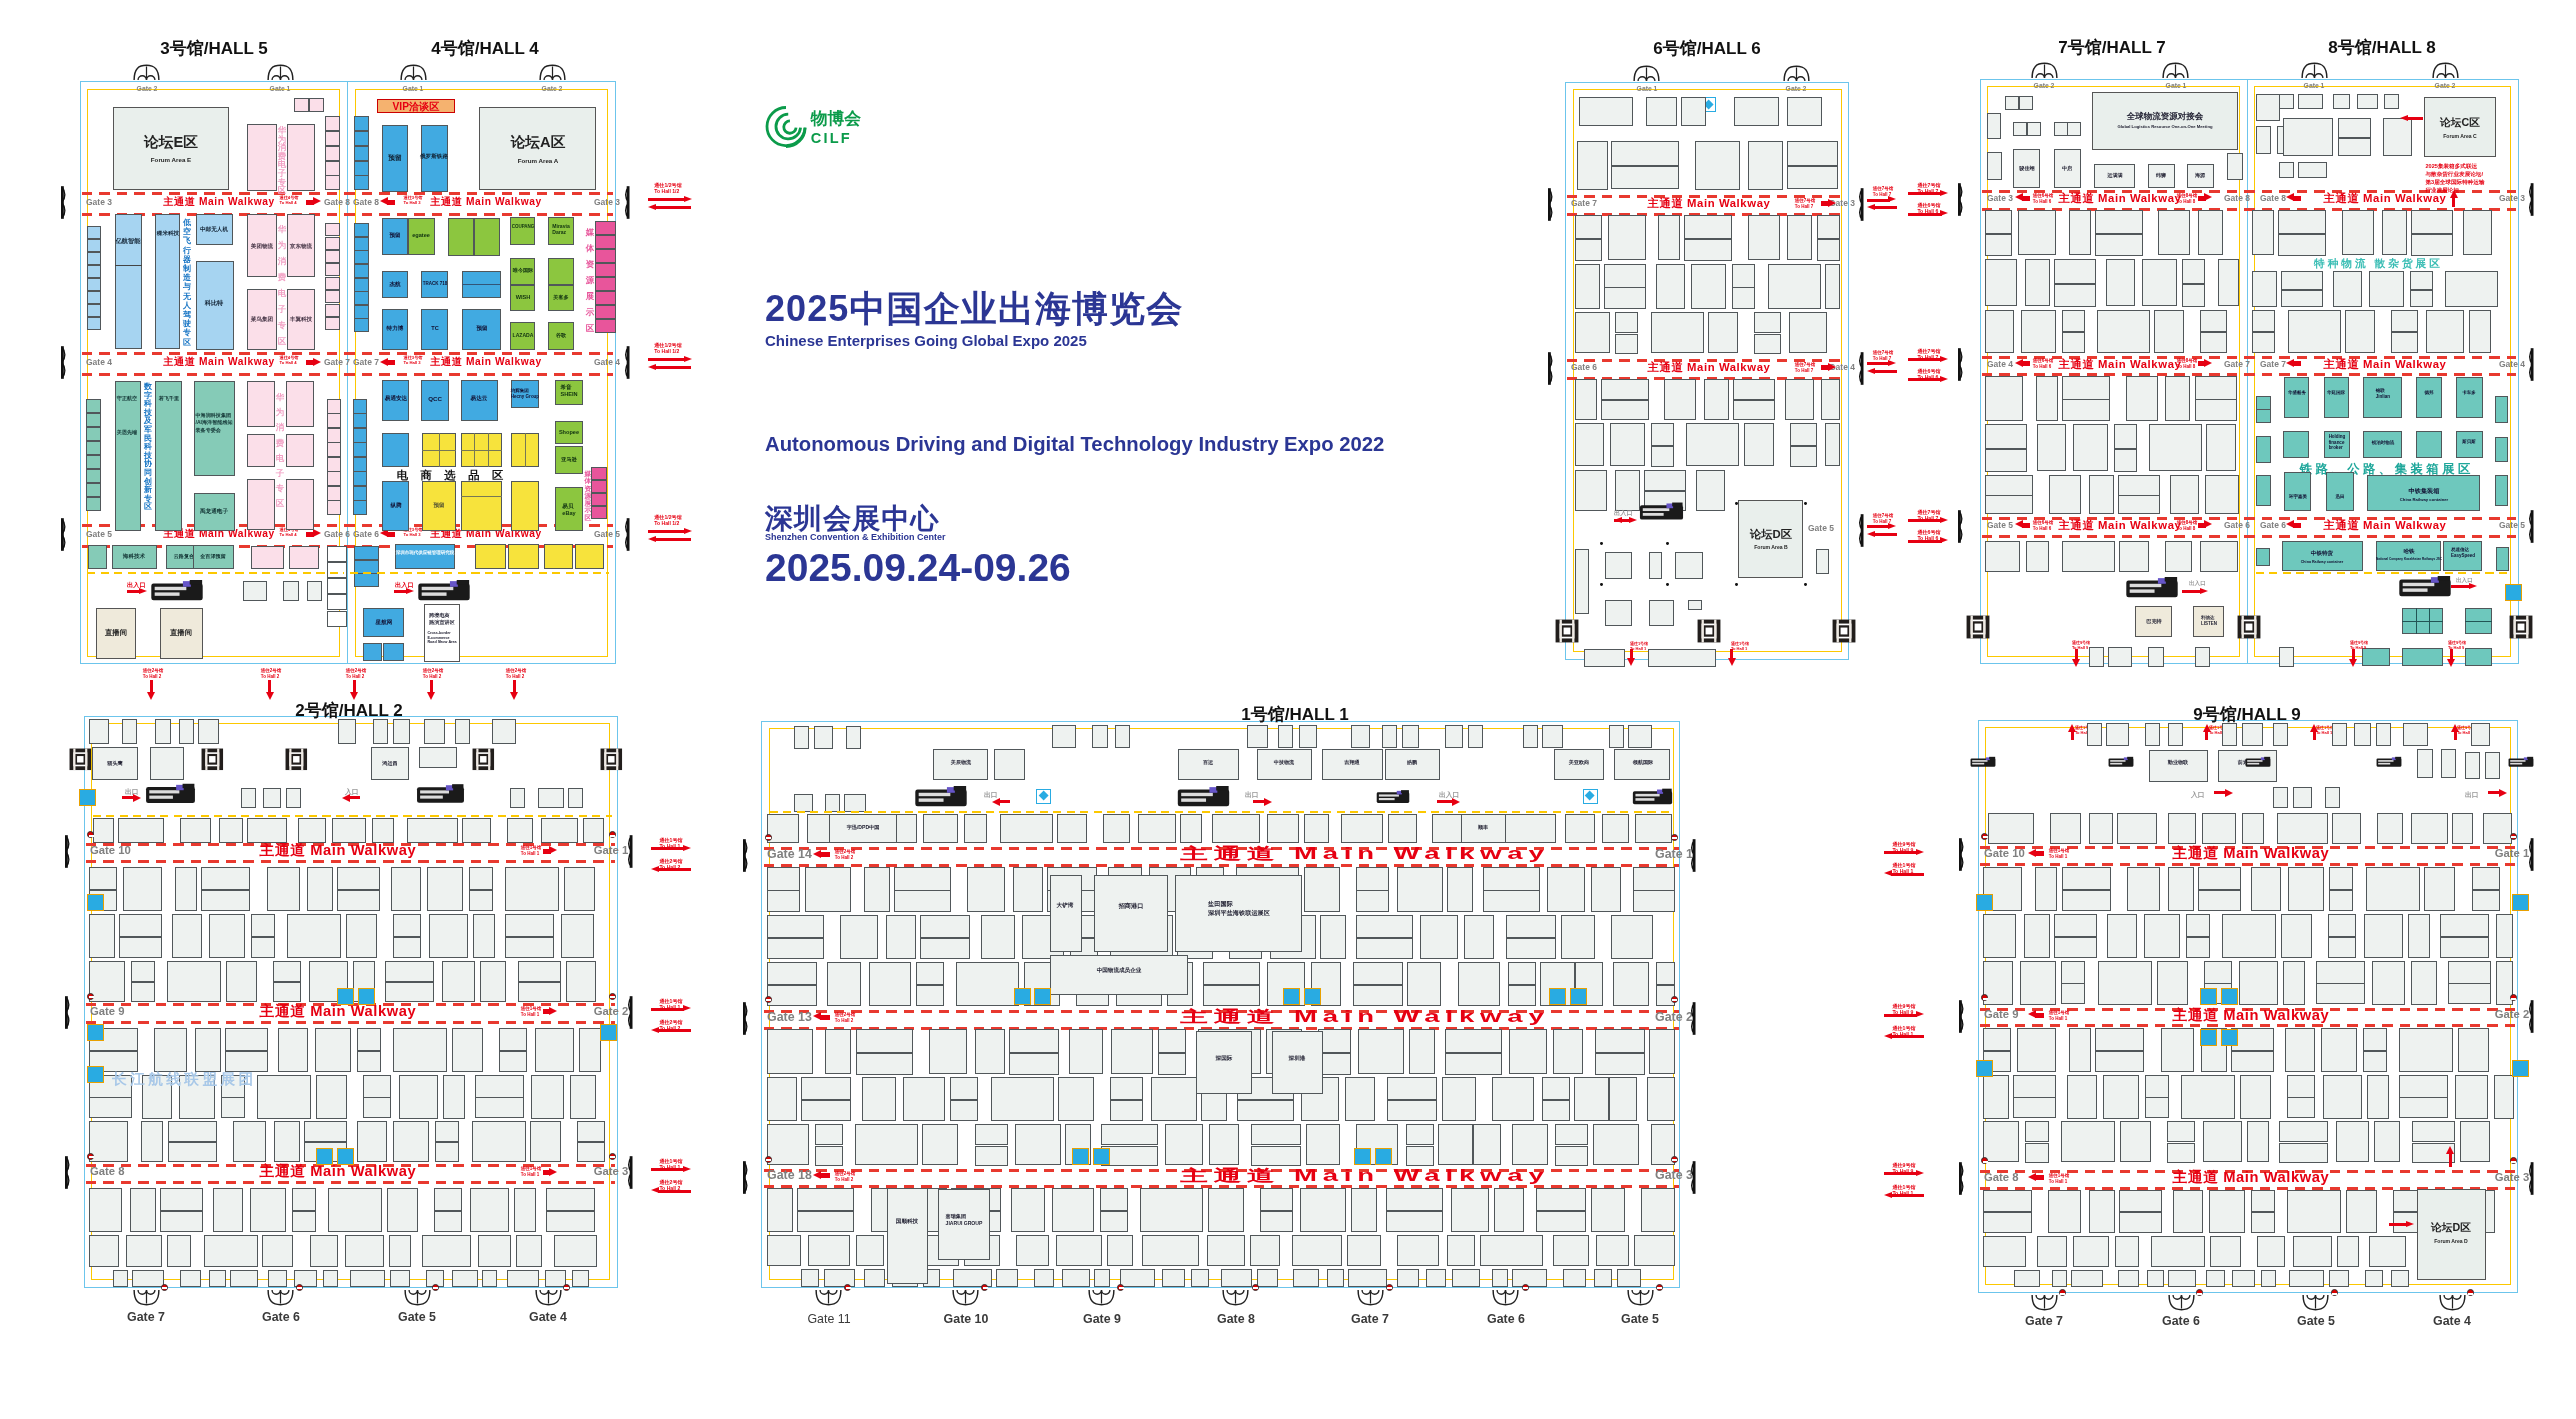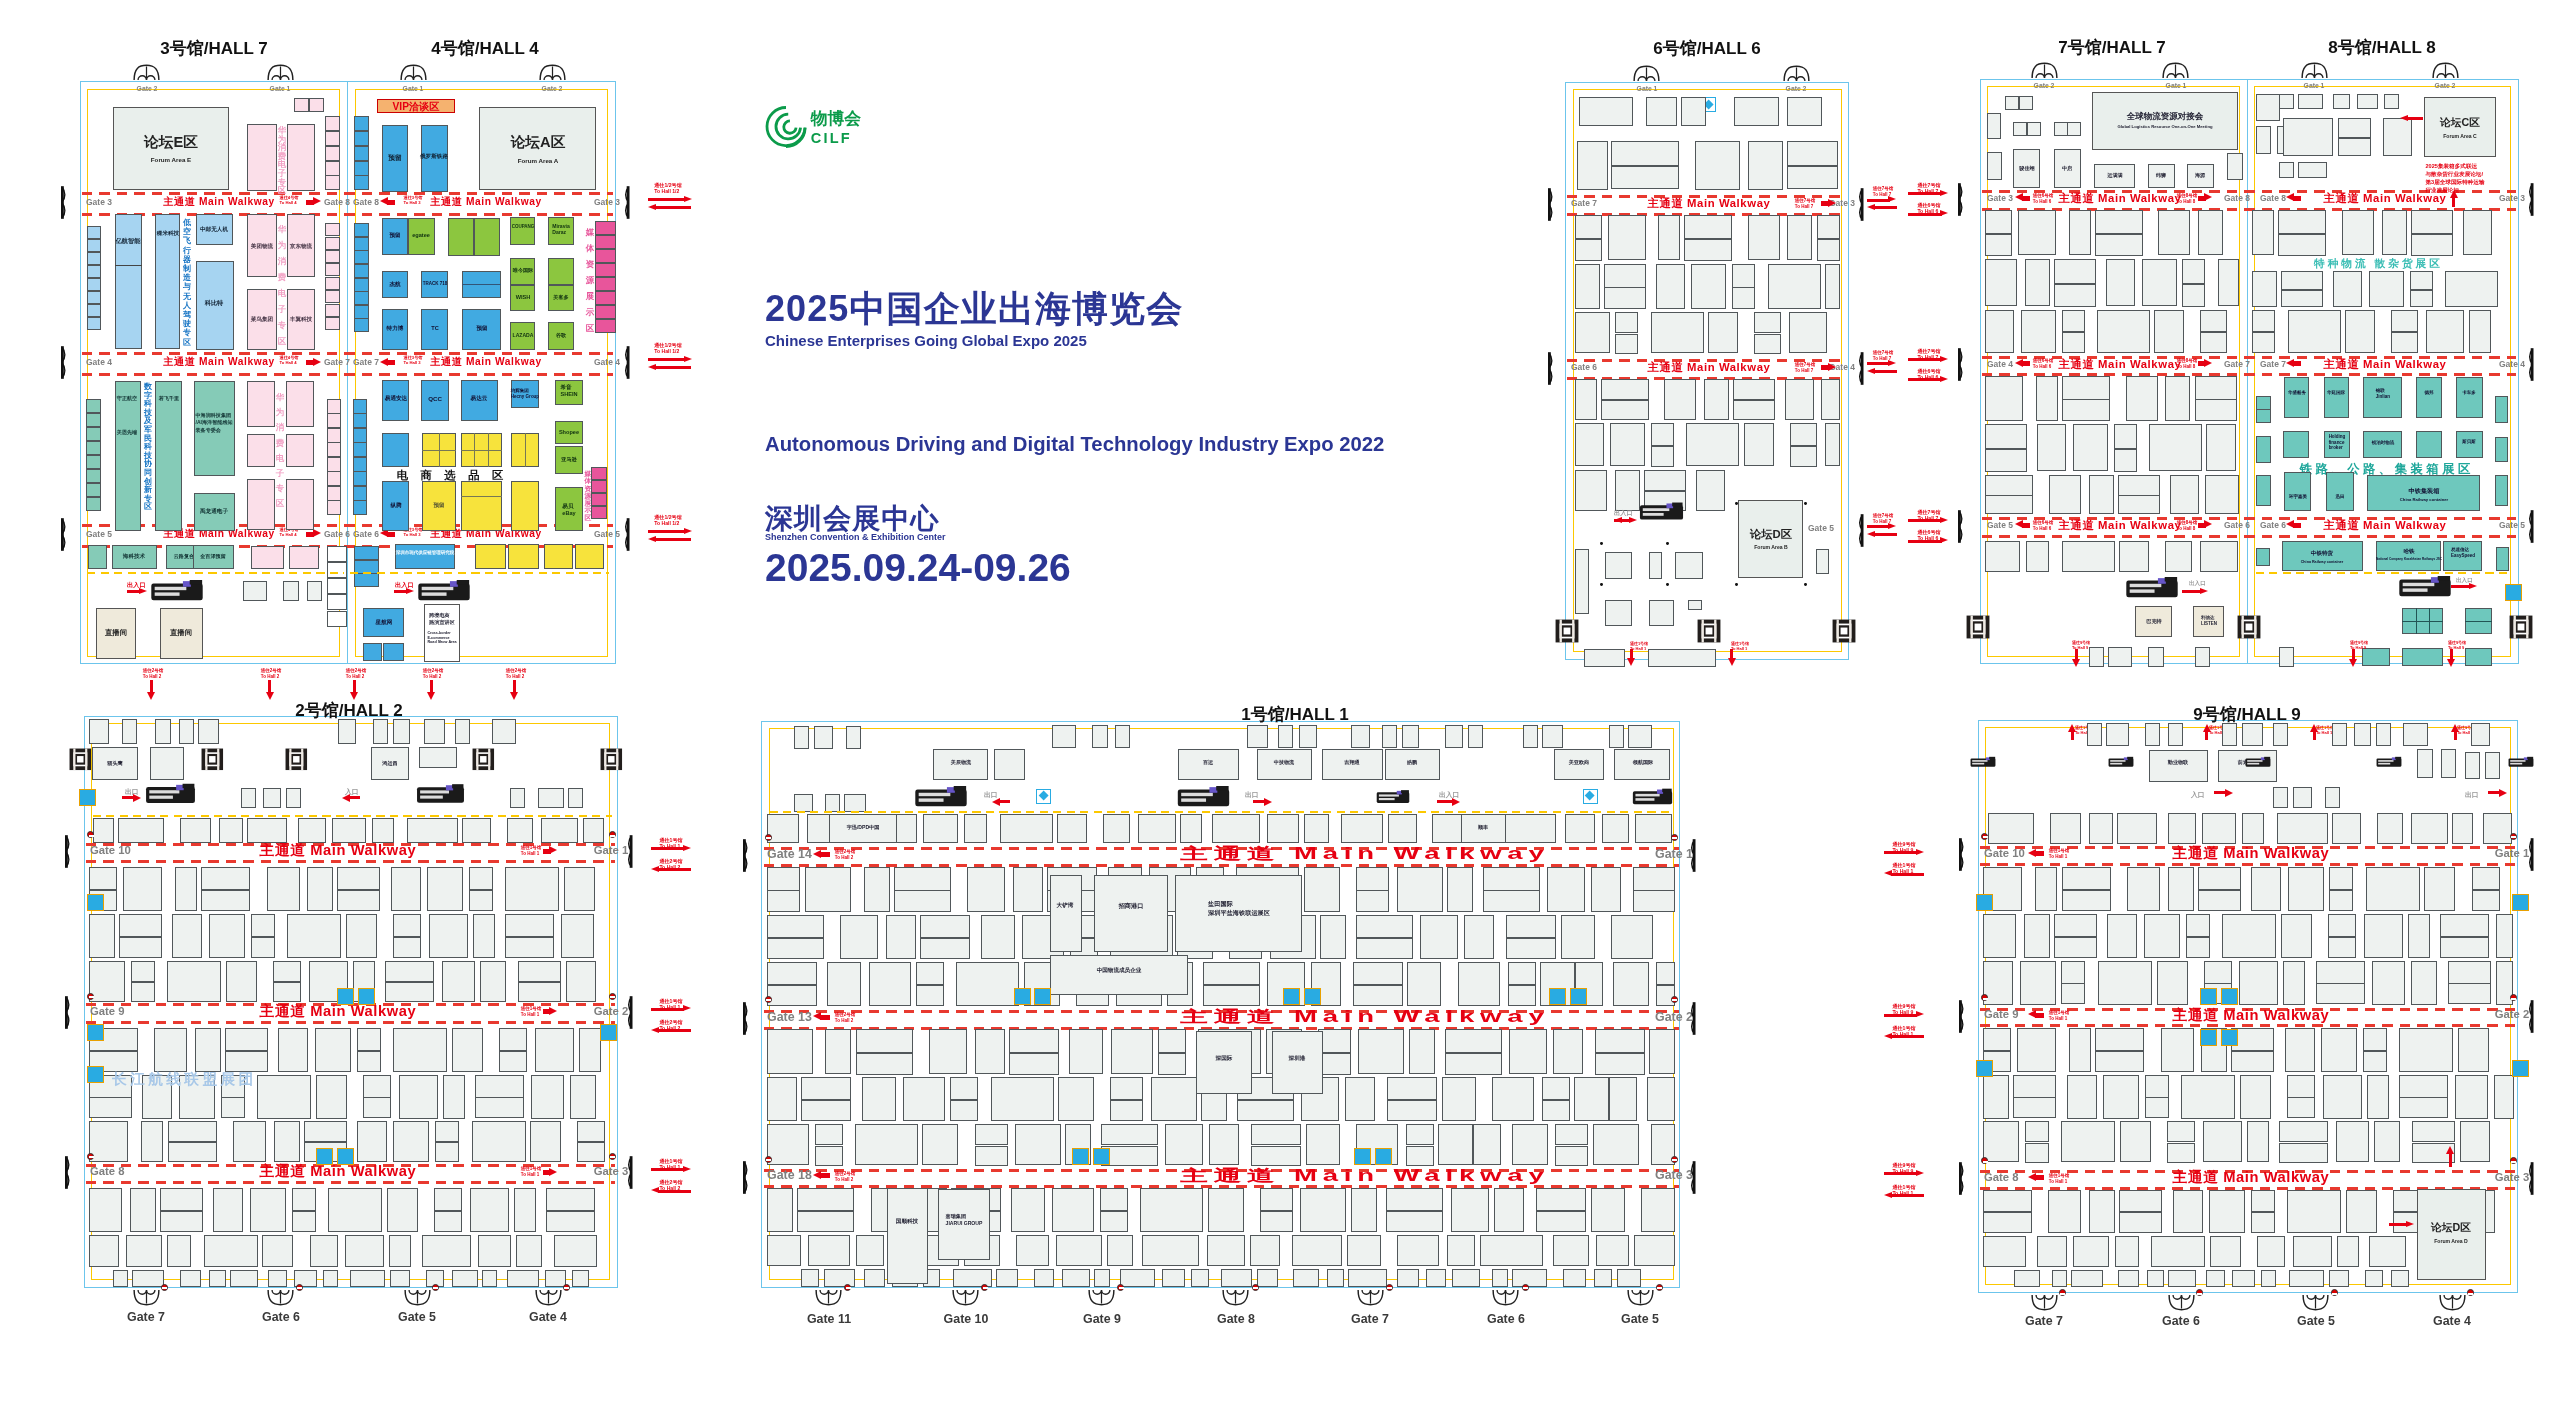--- a/index.html
+++ b/index.html
@@ -1,18 +1,18 @@
 <!DOCTYPE html>
 <html style="font-size:9px"><head><meta charset="utf-8"><style>html,body{margin:0;padding:0;background:#fff;}body{font-family:'Liberation Sans',sans-serif;}#pg{position:relative;width:2576px;height:1419px;overflow:hidden;background:#fff;}.ab{position:absolute;box-sizing:border-box;}</style></head><body>
 <div id="pg">
 <div class="ab" style="left:80px;top:81px;width:536px;height:583px;border:1.4px solid #6cc5ec;"></div>
 <div class="ab" style="left:347px;top:81px;width:0;height:583px;border-left:1.4px solid #6cc5ec;"></div>
 <div class="ab" style="left:87px;top:89px;width:253px;height:568px;border:1.7px solid #fcc800;"></div>
 <div class="ab" style="left:355px;top:89px;width:253px;height:568px;border:1.7px solid #fcc800;"></div>
-<div class="ab" style="top:37px;font-size:17px;color:#111;font-weight:800;left:214px;transform:translateX(-50%);white-space:nowrap;">3号馆/HALL 7</div>
+<div class="ab" style="top:37px;font-size:17px;color:#111;font-weight:800;left:214px;transform:translateX(-50%);white-space:nowrap;">3号馆/HALL 5</div>
 <div class="ab" style="top:37px;font-size:17px;color:#111;font-weight:800;left:485px;transform:translateX(-50%);white-space:nowrap;">4号馆/HALL 4</div>
 <svg class="ab" style="left:133px;top:63px;" width="27" height="17" viewBox="0 0 48 30">
       <path d="M2 30 C2 10 10 4 24 4 C38 4 46 10 46 30" fill="none" stroke="#222" stroke-width="2.6"></path>
       <path d="M9 30 A7.5 7.5 0 0 1 24 30 M24 30 A7.5 7.5 0 0 1 39 30" fill="none" stroke="#222" stroke-width="2.4"></path>
       <path d="M24 6 V30" stroke="#222" stroke-width="2.2"></path>
     </svg>
 <div class="ab" style="top:85px;font-size:6.8px;color:#808080;font-weight:700;left:147px;transform:translateX(-50%);white-space:nowrap;">Gate 2</div>
 <svg class="ab" style="left:267px;top:63px;" width="27" height="17" viewBox="0 0 48 30">
       <path d="M2 30 C2 10 10 4 24 4 C38 4 46 10 46 30" fill="none" stroke="#222" stroke-width="2.6"></path>
       <path d="M9 30 A7.5 7.5 0 0 1 24 30 M24 30 A7.5 7.5 0 0 1 39 30" fill="none" stroke="#222" stroke-width="2.4"></path>
@@ -1728,21 +1728,21 @@
 <div class="ab" style="left:1570px;top:988px;width:17px;height:17px;background:#29abe2;border:1.7px solid #e8a000;"></div>
 <div class="ab" style="left:1072px;top:1148px;width:17px;height:17px;background:#29abe2;border:1.7px solid #e8a000;"></div>
 <div class="ab" style="left:1093px;top:1148px;width:17px;height:17px;background:#29abe2;border:1.7px solid #e8a000;"></div>
 <div class="ab" style="left:1354px;top:1148px;width:17px;height:17px;background:#29abe2;border:1.7px solid #e8a000;"></div>
 <div class="ab" style="left:1375px;top:1148px;width:17px;height:17px;background:#29abe2;border:1.7px solid #e8a000;"></div>
 <svg class="ab" style="left:815px;top:1290px;transform:scaleY(-1);" width="27" height="17" viewBox="0 0 48 30">
       <path d="M2 30 C2 10 10 4 24 4 C38 4 46 10 46 30" fill="none" stroke="#222" stroke-width="2.6"></path>
       <path d="M9 30 A7.5 7.5 0 0 1 24 30 M24 30 A7.5 7.5 0 0 1 39 30" fill="none" stroke="#222" stroke-width="2.4"></path>
       <path d="M24 6 V30" stroke="#222" stroke-width="2.2"></path>
     </svg>
-<div class="ab" style="top:1312px;font-size:12.4px;color:#3a3a3a;font-weight:700;left:829px;transform:translateX(-50%);white-space:nowrap;">Gate 11</div>
+<div class="ab" style="top:1312px;font-size:12.4px;color:#3a3a3a;font-weight:400;left:829px;transform:translateX(-50%);white-space:nowrap;">Gate 11</div>
 <svg class="ab" style="left:952px;top:1290px;transform:scaleY(-1);" width="27" height="17" viewBox="0 0 48 30">
       <path d="M2 30 C2 10 10 4 24 4 C38 4 46 10 46 30" fill="none" stroke="#222" stroke-width="2.6"></path>
       <path d="M9 30 A7.5 7.5 0 0 1 24 30 M24 30 A7.5 7.5 0 0 1 39 30" fill="none" stroke="#222" stroke-width="2.4"></path>
       <path d="M24 6 V30" stroke="#222" stroke-width="2.2"></path>
     </svg>
 <div class="ab" style="top:1312px;font-size:12.4px;color:#3a3a3a;font-weight:700;left:966px;transform:translateX(-50%);white-space:nowrap;">Gate 10</div>
 <svg class="ab" style="left:1088px;top:1290px;transform:scaleY(-1);" width="27" height="17" viewBox="0 0 48 30">
       <path d="M2 30 C2 10 10 4 24 4 C38 4 46 10 46 30" fill="none" stroke="#222" stroke-width="2.6"></path>
       <path d="M9 30 A7.5 7.5 0 0 1 24 30 M24 30 A7.5 7.5 0 0 1 39 30" fill="none" stroke="#222" stroke-width="2.4"></path>
       <path d="M24 6 V30" stroke="#222" stroke-width="2.2"></path>

